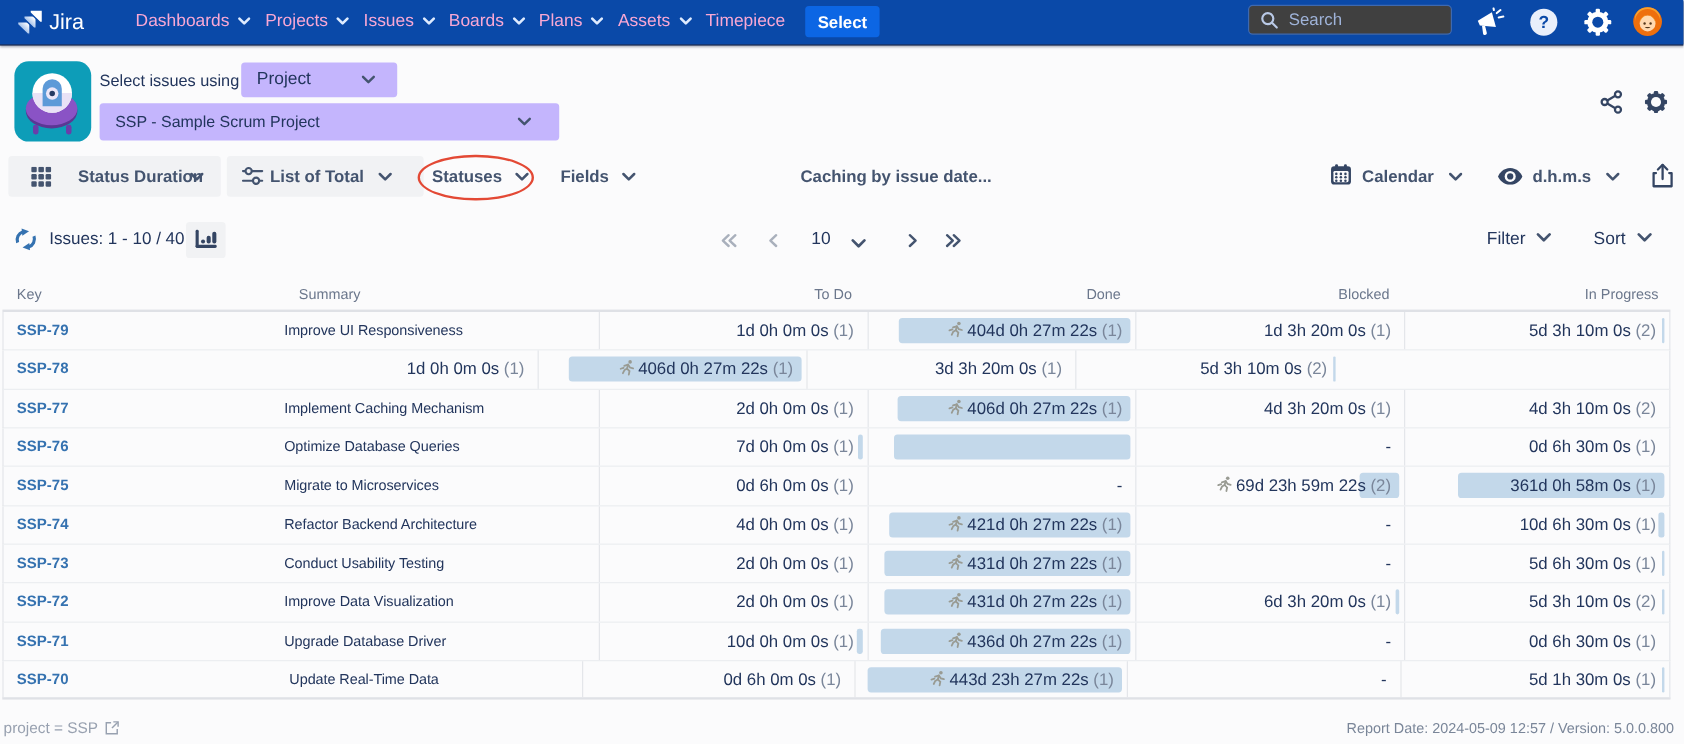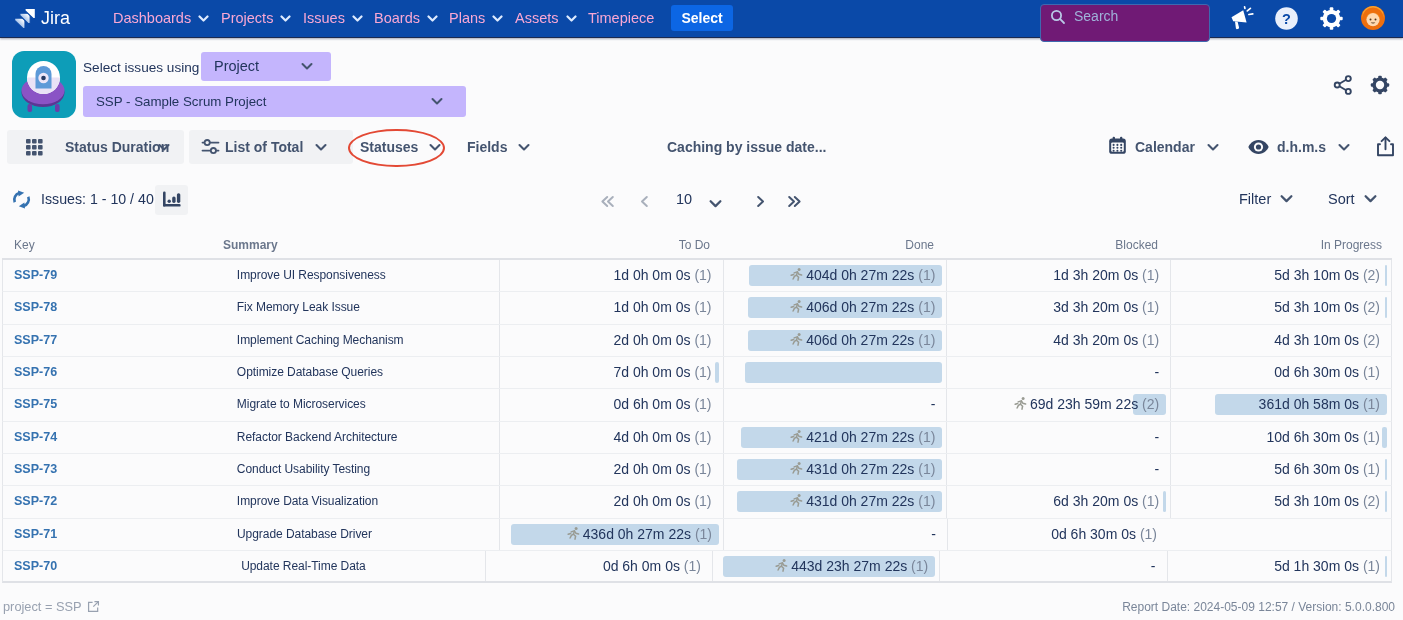--- a/index.html
+++ b/index.html
@@ -9,21 +9,21 @@
 
 
 #nav { position:absolute; left:0; top:0; width:1403px; height:37px; background:#0a49a8;
   box-shadow:0 1px 0 #1b2a50, 0 2px 2px rgba(30,40,70,.4); }
 #nav .item { position:absolute; top:0; height:37px; line-height:36px; color:#f9a8d4;
   font-size:14.5px; font-weight:500; white-space:nowrap; }
 .navchev { display:inline-block; margin-left:7px; }
 #logo { position:absolute; left:20px; top:6px; width:75px; height:24px; }
 #create { position:absolute; left:671px; top:5px; width:62px; height:26px; background:#0c66e4;
   border-radius:3px; color:#fff; font-size:14px; font-weight:700; text-align:center; line-height:26px; }
-#search { position:absolute; left:1040px; top:4px; width:170px; height:38px; background:#701a75;
+#search { position:absolute; left:1040px; top:4px; width:170px; height:25px; background:#404040;
   border:1px solid #3e69b0; border-radius:4px;padding-left:40px; }
 #search .ph { position:absolute; left:33px; top:3px; color:#9fb3d9; font-size:14px; }
 #search svg { position:absolute; left:9px; top:4px; }
 
 
 #appicon { position:absolute; left:11px; top:50px; }
 .lbl { position:absolute; color:#22355c; font-size:14.5px; }
 .drop { position:absolute; background:#c4b5fd; border-radius:3px; color:#22355c; font-size:14.5px; }
 .drop .chev { position:absolute; }
 .icon-btn { position:absolute; }
@@ -320,21 +320,21 @@
 <div class="pag" style="left:1239px; top:191px;">Filter<span style="display:inline-block;width:9px;"></span><svg class="chev" width="13" height="10" viewBox="0 0 12 9">
         <path d="M1.5 2 L6 6.5 L10.5 2" fill="none" stroke="#44546f" stroke-width="2.1" stroke-linecap="round" stroke-linejoin="round"></path>
       </svg></div>
 <div class="pag" style="left:1328px; top:191px;">Sort<span style="display:inline-block;width:9px;"></span><svg class="chev" width="13" height="10" viewBox="0 0 12 9">
         <path d="M1.5 2 L6 6.5 L10.5 2" fill="none" stroke="#44546f" stroke-width="2.1" stroke-linecap="round" stroke-linejoin="round"></path>
       </svg></div>
 
 <div id="tbl">
   <div id="thead">
     <div class="th" style="left:12px; top:9px;">Key</div>
-    <div class="th" style="left:221px; top:9px;font-weight:bold;">Summary</div>
+    <div class="th" style="left:247px; top:9px;">Summary</div>
     <div class="th" style="right:682px; top:9px;">To Do</div>
     <div class="th" style="right:458px; top:9px;">Done</div>
     <div class="th" style="right:234px; top:9px;">Blocked</div>
     <div class="th" style="right:10px; top:9px;">In Progress</div>
   </div>
   <div class="tr">
         <div class="kcell">SSP-79</div>
         <div class="scell">Improve UI Responsiveness</div>
         <div class="dcell">
           <span class="val">1d 0h 0m 0s <em>(1)</em></span>
@@ -354,21 +354,20 @@
         <div class="dcell">
           <span class="val">1d 3h 20m 0s <em>(1)</em></span>
         </div>
         <div class="dcell last">
           <i class="bar" style="width:2.4px;border-radius:2px"></i>
           <span class="val">5d 3h 10m 0s <em>(2)</em></span>
         </div>
       </div>
 <div class="tr">
         <div class="kcell">SSP-78</div>
-        <div class="scell">Fix Memory Leak Issue</div>
         <div class="dcell">
           <span class="val">1d 0h 0m 0s <em>(1)</em></span>
         </div>
         <div class="dcell">
           <i class="bar" style="width:193.9px;border-radius:3px"></i>
           <span class="val"><svg class="run" width="14" height="15" viewBox="0 0 14 15">
               <g fill="none" stroke="#999b93" stroke-width="1.5" stroke-linecap="round">
                 <circle cx="9.1" cy="2.6" r="1.5" fill="#999b93" stroke="none"></circle>
                 <path d="M4.2 5.9 L7.4 4.9 L9.0 7.3 L11.6 8.0"></path>
                 <path d="M7.4 4.9 L6.5 8.2 L8.6 10.2 L8.0 13.2"></path>
@@ -528,20 +527,24 @@
           <span class="val">6d 3h 20m 0s <em>(1)</em></span>
         </div>
         <div class="dcell last">
           <i class="bar" style="width:2.4px;border-radius:2px"></i>
           <span class="val">5d 3h 10m 0s <em>(2)</em></span>
         </div>
       </div>
 <div class="tr">
         <div class="kcell">SSP-71</div>
         <div class="scell">Upgrade Database Driver</div>
+        <div class="dcell">
+          <i class="bar" style="width:4.8px;border-radius:2px"></i>
+          <span class="val">10d 0h 0m 0s <em>(1)</em></span>
+        </div>
         <div class="dcell">
           <i class="bar" style="width:208.2px;border-radius:3px"></i>
           <span class="val"><svg class="run" width="14" height="15" viewBox="0 0 14 15">
               <g fill="none" stroke="#999b93" stroke-width="1.5" stroke-linecap="round">
                 <circle cx="9.1" cy="2.6" r="1.5" fill="#999b93" stroke="none"></circle>
                 <path d="M4.2 5.9 L7.4 4.9 L9.0 7.3 L11.6 8.0"></path>
                 <path d="M7.4 4.9 L6.5 8.2 L8.6 10.2 L8.0 13.2"></path>
                 <path d="M6.5 8.2 L4.4 9.4 L3.1 12.0"></path>
                 <path d="M1.2 8.3 L3.7 7.5"></path>
               </g>

